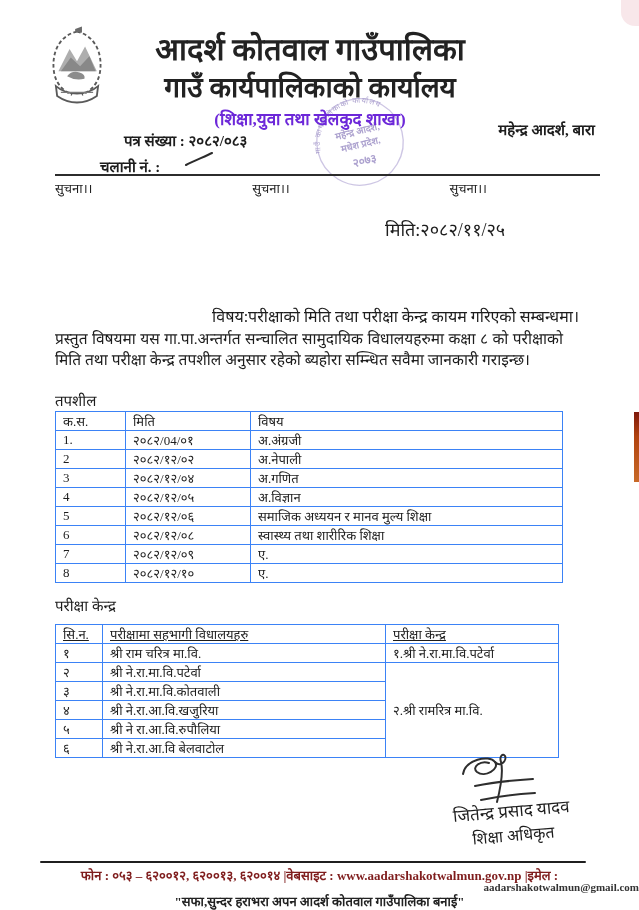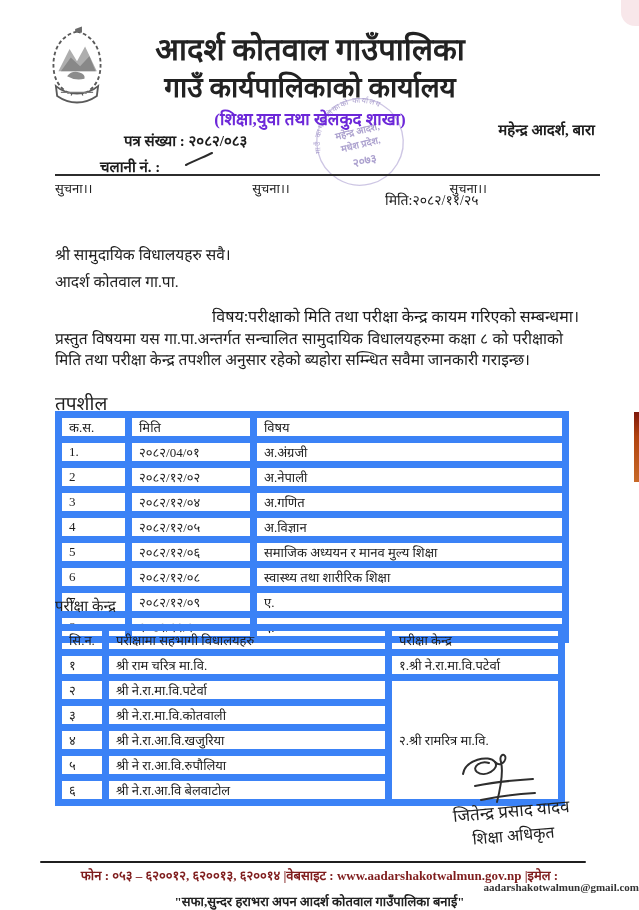--- a/index.html
+++ b/index.html
@@ -17,34 +17,34 @@
   
   .title-block{left:70px;top:32px;width:480px;text-align:center;line-height:1.15;}
   .muni-name{font-size:31px;font-weight:bold;color:#222;}
   .office-name{font-size:28px;font-weight:bold;color:#222;margin-top:4px;}
   .dept-name{font-size:17px;font-weight:bold;color:#6d28d9;margin-top:6px;}
   .letter-no{left:100px;top:130px;font-size:15px;font-weight:600;margin-left:24px;}
   .chalani{left:100px;top:156px;font-size:15px;font-weight:600;}
   .addr{right:44px;top:118px;font-size:15px;font-weight:600;text-align:right;line-height:25px;}
   .rule1{left:55px;top:174px;width:545px;height:2px;background:#2c2c2c;}
   .notice-row{left:55px;top:179px;width:432px;display:flex;justify-content:space-between;font-size:13px;}
-  .date-line{left:385px;top:190px;font-size:14px;}
+  .date-line{left:385px;top:217px;font-size:18px;}
 
   .recipient{left:55px;top:241px;font-size:15.5px;line-height:27px;}
   .subject{left:0;right:60px;top:305px;text-align:right;font-size:16px;}
   .body-par{left:55px;top:328px;width:508px;font-size:15.5px;line-height:21px;text-align:justify;}
-  .tapasil{left:55px;top:390px;font-size:19px;}
+  .tapasil{left:55px;top:390px;font-size:15px;}
 
   table{border-collapse:collapse;table-layout:fixed;}
-  td,th{border:7px solid #3b82f6;font-size:13px;font-weight:normal;
+  td,th{border:1px solid #3b82f6;font-size:13px;font-weight:normal;
         text-align:left;padding:0 4px 0 7px;white-space:nowrap;overflow:hidden;}
   .t1{left:55px;top:411px;width:507px;}
   .t1 tr{height:16.8px;}
   .t2{left:55px;top:624px;width:503px;}
-  .t2 tr.hdr{height:15px;}
+  .t2 tr.hdr{height:15px;text-decoration:underline;}
   .t2 tr{height:16.7px;}
   .merged-cell{vertical-align:middle;}
 
   .center-label{left:55px;top:595px;font-size:15px;}
 
   .sig-block{right:68px;top:800px;text-align:center;transform:rotate(-5deg);line-height:24px;}
   .sig-name{font-size:17px;}
   .sig-title{font-size:16px;}
 
   .rule2{left:40px;top:861px;width:546px;height:2px;background:#1f1f1f;border-radius:2px;}
@@ -115,24 +115,20 @@
   <div class="abs rule1"></div>
 
   <div class="abs notice-row">
     <span>सुचना।।</span>
     <span>सुचना।।</span>
     <span>सुचना।।</span>
   </div>
 
   <div class="abs date-line">मिति:२०८२/११/२५</div>
 
-  <div class="abs recipient">
-    <div>श्री सामुदायिक विधालयहरु सवै।</div>
-    <div>आदर्श कोतवाल गा.पा.</div>
-  </div>
 
   <div class="abs subject">विषय:परीक्षाको मिति तथा परीक्षा केन्द्र कायम गरिएको सम्बन्धमा।</div>
 
   <div class="abs body-par">प्रस्तुत विषयमा यस गा.पा.अन्तर्गत सन्चालित सामुदायिक विधालयहरुमा कक्षा ८ को परीक्षाको मिति तथा परीक्षा केन्द्र तपशील अनुसार रहेको ब्यहोरा सम्न्धित सवैमा जानकारी गराइन्छ।</div>
 
   <div class="abs tapasil">तपशील</div>
 
   <table class="abs t1">
     <colgroup>
         <col style="width:70px">

